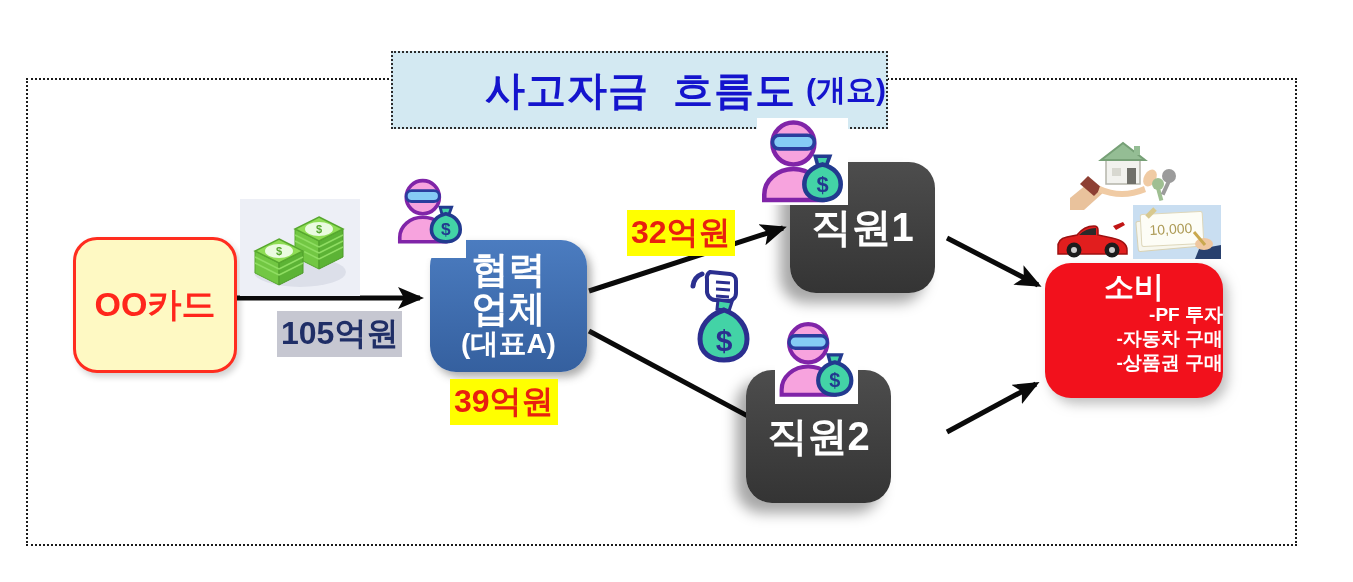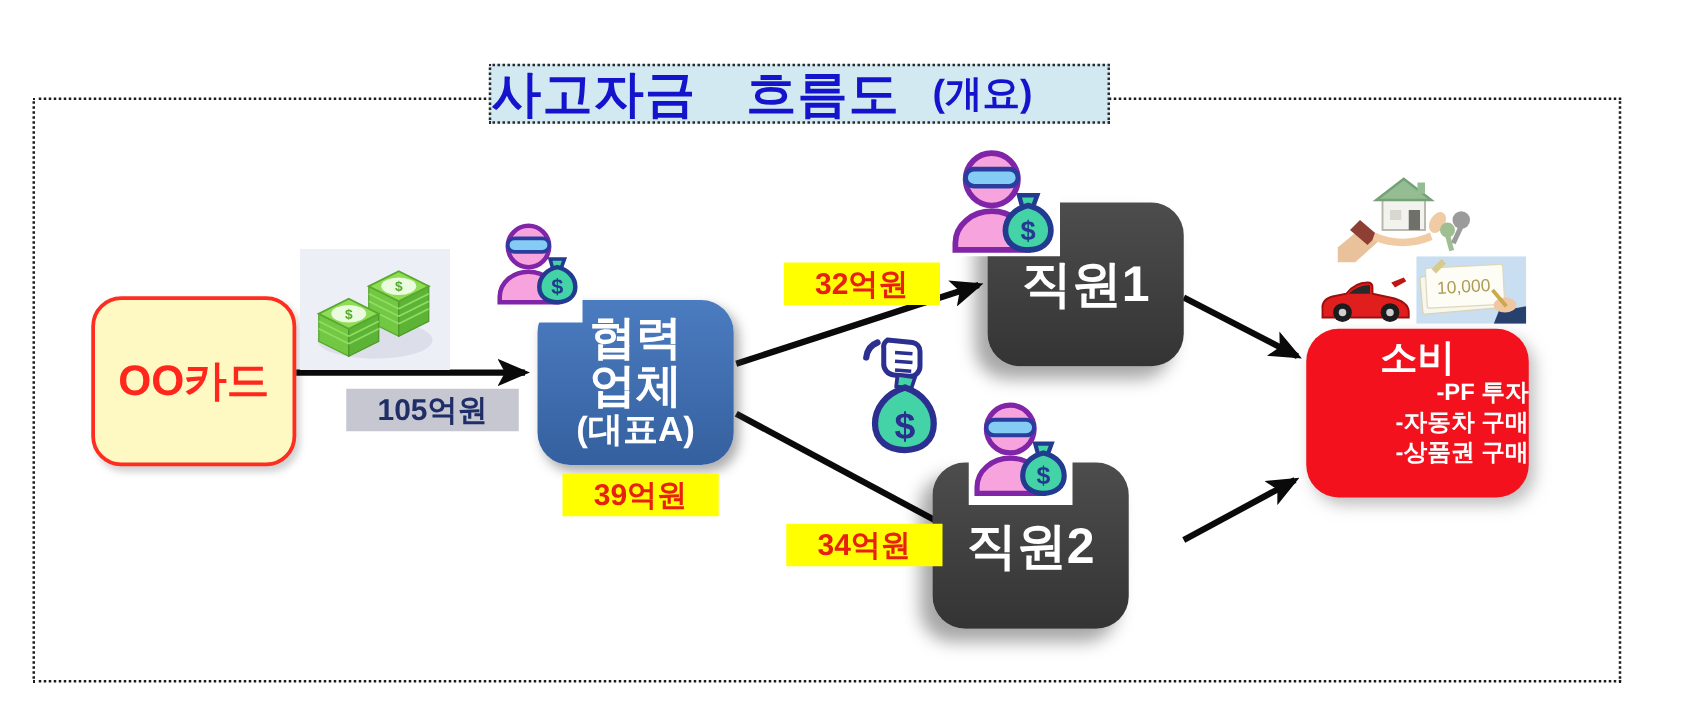--- a/index.html
+++ b/index.html
@@ -5,23 +5,23 @@
   html,body { margin:0; padding:0; background:#ffffff; }
   .canvas {
     position:relative; width:1353px; height:582px; background:#ffffff;
     font-family:"Liberation Sans", sans-serif; overflow:hidden;
   }
   .outer-rect {
     position:absolute; left:26px; top:78px; width:1267px; height:464px;
     border:2px dotted #1b1b1b;
   }
   .title-box {
-    position:absolute; left:391px; top:51px; width:497px; height:48px;
+    position:absolute; left:391px; top:51px; width:497px; height:78px;
     background:#d3e9f2; border:2px dotted #2b2b2b; box-sizing:border-box;
-    display:flex; align-items:center; justify-content:flex-start;gap:16px;
+    display:flex; align-items:center; justify-content:flex-end;
   }
   .title-part1 { font-size:40px; font-weight:bold; color:#1414cd; margin-right:24px; letter-spacing:1px; }
   .title-part2 { font-size:40px; font-weight:bold; color:#1414cd; letter-spacing:1px; }
   .title-suffix { font-size:30px; font-weight:bold; color:#1414cd; margin-left:10px; }
 
   .node { position:absolute; display:flex; align-items:center; justify-content:center; box-sizing:border-box; }
   .card-box {
     left:73px; top:237px; width:164px; height:136px; background:#fef9c3;
     border:3px solid #ff2d1f; border-radius:24px;
     box-shadow:3px 4px 6px rgba(0,0,0,0.18);
@@ -29,36 +29,36 @@
   }
   .coop-box {
     left:430px; top:240px; width:157px; height:132px;
     background:linear-gradient(180deg,#4b7cc0,#35609f); border-radius:26px;
     box-shadow:4px 5px 9px rgba(70,70,70,0.45);
     flex-direction:column; color:#ffffff; font-weight:bold; text-align:center;
   }
   .coop-line { font-size:37px; line-height:1.04; }
   .coop-sub  { font-size:28px; line-height:1.15; }
   .emp-box {
-    width:157px; background:linear-gradient(180deg,#4d4d4d,#343434); border-radius:26px;
+    width:145px; background:linear-gradient(180deg,#4d4d4d,#343434); border-radius:26px;
     box-shadow:-10px 10px 14px rgba(0,0,0,0.35);
     color:#ffffff; font-size:40px; font-weight:bold;
   }
   .emp1 { left:790px; top:162px; height:131px; }
   .emp2 { left:746px; top:370px; height:133px; }
   .consume-box {
     left:1045px; top:263px; width:178px; height:135px;
     background:#f2111c; border-radius:26px;
     box-shadow:5px 6px 12px rgba(130,130,130,0.5);
     display:block; color:#ffffff; font-weight:bold; padding-top:7px;
   }
   .consume-title { font-size:30px; text-align:center; line-height:1.1; }
   .consume-item  { font-size:19px; line-height:1.25; text-align:right; padding-left:14px; }
 
-  .amount { position:absolute; font-weight:bold; font-size:24px; padding:1px 25px; white-space:nowrap; }
+  .amount { position:absolute; font-weight:bold; font-size:32px; padding:1px 4px; white-space:nowrap; }
   .amount-yellow { background:#ffff00; color:#e8200f; }
   .amount-gray   { background:#c6c7d1; color:#1f2e66; }
   .amt-105 { left:277px; top:311px; }
   .amt-39  { left:450px; top:379px; }
   .amt-32  { left:627px; top:210px; }
   .amt-34  { left:629px; top:419px; }
 
   .icon { position:absolute; line-height:0; }
   .icon svg { width:100%; height:100%; }
   .ic-money-stack { left:240px; top:199px; width:120px; height:97px; }
@@ -122,21 +122,20 @@
   <div class="node consume-box">
     <div class="consume-title">소비</div>
     <div class="consume-item">-PF 투자</div>
     <div class="consume-item">-자동차 구매</div>
     <div class="consume-item">-상품권 구매</div>
   </div>
 
   <div class="amount amount-gray amt-105">105억원</div>
   <div class="amount amount-yellow amt-39">39억원</div>
   <div class="amount amount-yellow amt-32">32억원</div>
-  <div class="amount amount-yellow amt-34">34억원</div>
 
   <div class="icon ic-money-stack">
     <svg viewBox="0 0 120 97">
       <rect width="120" height="97" fill="#edeff6"></rect>
       <ellipse cx="60" cy="73" rx="46" ry="15" fill="#dcdfe9"></ellipse>
       <polygon points="55,30 79,42 79,70 55,58" fill="#72c743" stroke="#57a82f" stroke-width="1"></polygon>
       <polygon points="79,42 103,30 103,58 79,70" fill="#5cb335" stroke="#4c9a28" stroke-width="1"></polygon>
       <path d="M55,36 l24,12 M55,42 l24,12 M55,48 l24,12 M79,48 l24,-12 M79,54 l24,-12 M79,60 l24,-12" stroke="#8fdd62" stroke-width="1.5" fill="none"></path>
       <polygon points="79,18 103,30 79,42 55,30" fill="#8fdd55" stroke="#57a82f" stroke-width="1.5"></polygon>
       <ellipse cx="79" cy="30" rx="14" ry="7" fill="#eafbe0"></ellipse>

